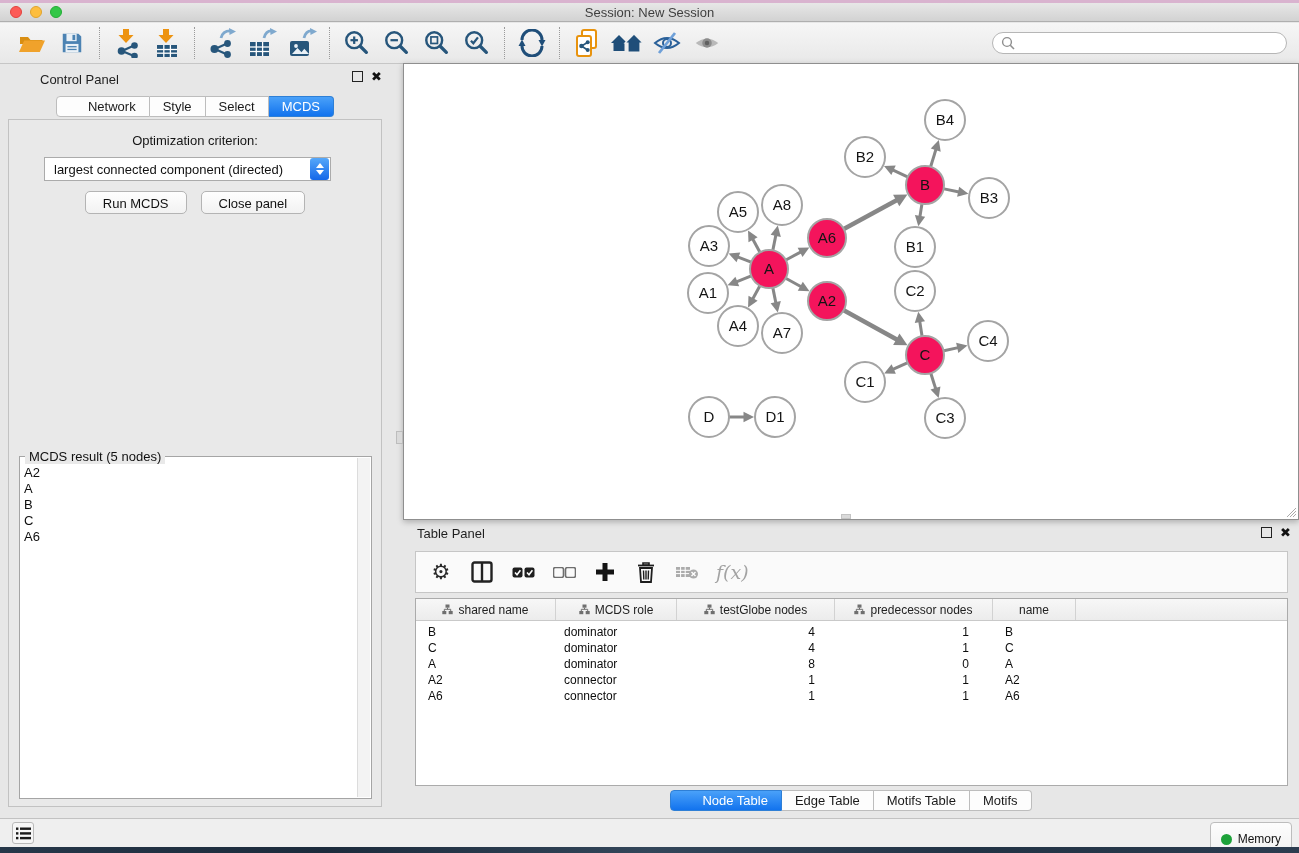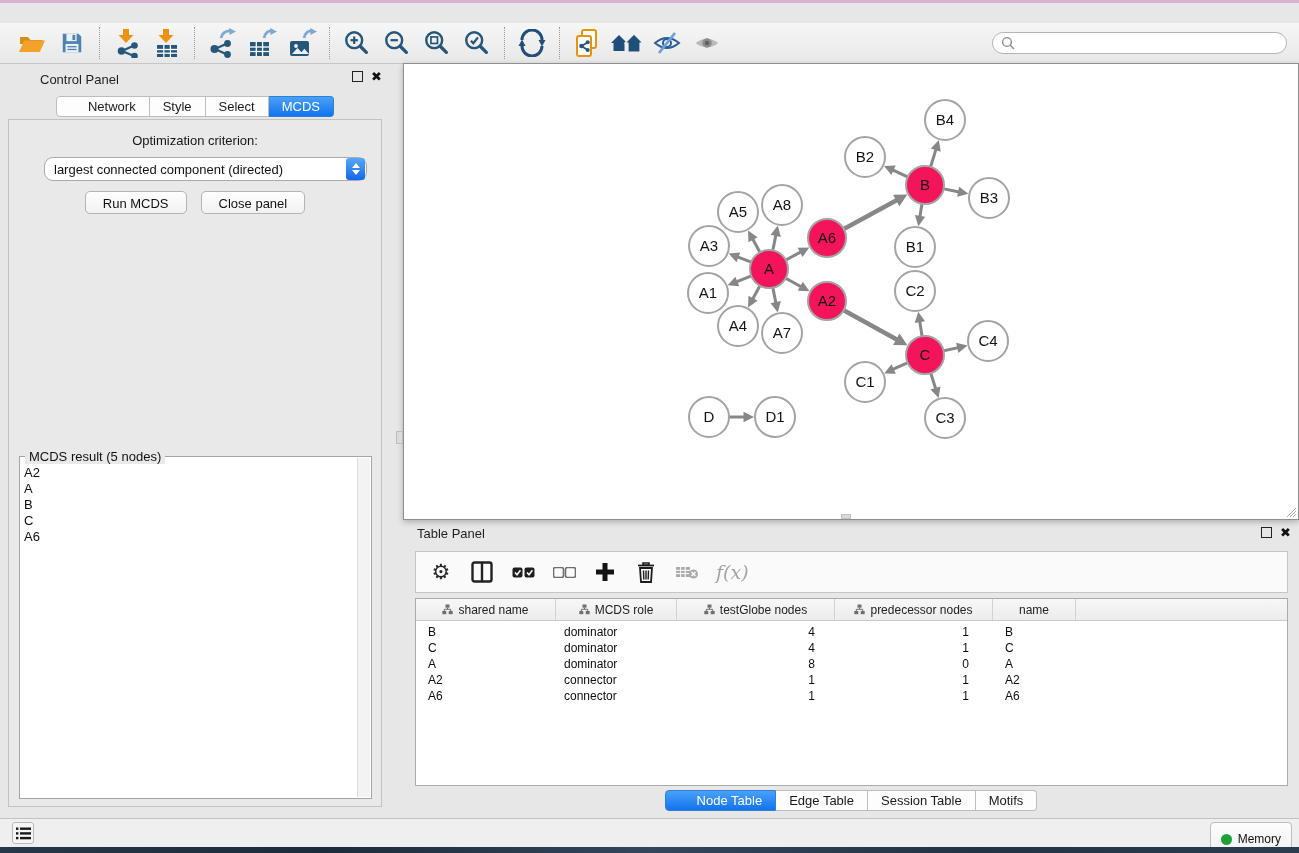--- a/index.html
+++ b/index.html
@@ -45,22 +45,22 @@
   .seg-group { display:flex; }
   .seg { height:21px; line-height:20px; padding:0 13px; font-size:13px; color:#1A1A1A;
     background:#FDFDFD; border:1px solid #BDBDBD; border-left:none; }
   .seg:first-child { border-left:1px solid #BDBDBD; border-radius:4px 0 0 4px;padding-left:31px; }
   .seg:last-child { border-radius:0 4px 4px 0; }
   .seg.active { background:linear-gradient(#4AA1F9,#1273EE); border-color:#2E7FD6; color:#fff; }
 
   .cp-body { position:absolute; left:8px; top:55px; width:374px; height:688px;
     background:#E9E9E9; border:1px solid #C2C2C2; }
   .opt-label { position:absolute; left:0; right:0; top:13px; text-align:center; font-size:13px; color:#151515; }
-  .dropdown { position:absolute; left:35px; top:37px; width:323px; height:24px; background:#fff;
-    border:1px solid #ABABAB; border-radius:9px; display:flex; align-items:center; }
+  .dropdown { position:absolute; left:35px; top:37px; width:287px; height:24px; background:#fff;
+    border:1px solid #ABABAB; border-radius:0; display:flex; align-items:center; }
   .dropdown .dd-text { flex:1; font-size:13px; color:#111; padding-left:9px; }
   .dd-stepper { width:19px; height:22px; margin-right:1px; border-radius:3px;
     background:linear-gradient(#56A8FA,#1467E8); display:flex; flex-direction:column;
     align-items:center; justify-content:center; gap:2px; }
   .dd-up { width:0; height:0; border-left:4px solid transparent; border-right:4px solid transparent; border-bottom:5px solid #fff; }
   .dd-dn { width:0; height:0; border-left:4px solid transparent; border-right:4px solid transparent; border-top:5px solid #fff; }
   .btn-row { position:absolute; left:0; right:0; top:71px; display:flex; justify-content:center; gap:14px; }
   .mac-btn { height:23px; line-height:21px; padding:1px 17px; font-size:13px; color:#111;
     background:linear-gradient(#FEFEFE,#F2F2F2); border:1px solid #B4B4B4; border-radius:5px; }
 
@@ -127,20 +127,28 @@
     display:flex; align-items:center; gap:6px; padding:16px 10px; }
   .memory-dot { width:11px; height:11px; border-radius:50%; background:#1DA23A; }
   .memory-label { font-size:12px; color:#111; }
 </style>
 </head>
 <body>
 
 <div id="root">
   <div class="wp-top"></div>
 
+  <div class="titlebar">
+    <div class="lights">
+      <div class="light red"></div>
+      <div class="light yellow"></div>
+      <div class="light green"></div>
+    </div>
+    <div class="tb-title">Session: New Session</div>
+  </div>
 
   <div class="toolbar">
     <div class="tbtn">
       <svg width="28" height="24" viewBox="0 0 28 24">
           <path d="M2 6 h8 l2.5 3 h12 v4 H2z" fill="#D98E12"></path>
           <path d="M1 21 L6.2 9.5 H27 L21.8 21z" fill="#F0A22B"></path>
         </svg>
     </div>
     <div class="tbtn">
       <svg width="24" height="24" viewBox="0 0 26 26">
@@ -602,21 +610,21 @@
             <div class="tcell c3">1</div>
             <div class="tcell c4">A6</div>
           </div>
         </div>
     </div>
 
     <div class="tp-tabs">
       <div class="seg-group" id="tp-tabs">
           <div class="seg active">Node Table</div>
           <div class="seg">Edge Table</div>
-          <div class="seg">Session Table</div>
+          <div class="seg">Motifs Table</div>
           <div class="seg">Motifs</div>
         </div>
     </div>
   </div>
 
   <div class="statusbar">
     <div class="list-btn">
       <svg width="15" height="13" viewBox="0 0 15 13">
           <rect x="0" y="0.5" width="2.4" height="2.4" fill="#1A1A1A"></rect>
           <rect x="0" y="5.2" width="2.4" height="2.4" fill="#1A1A1A"></rect>

